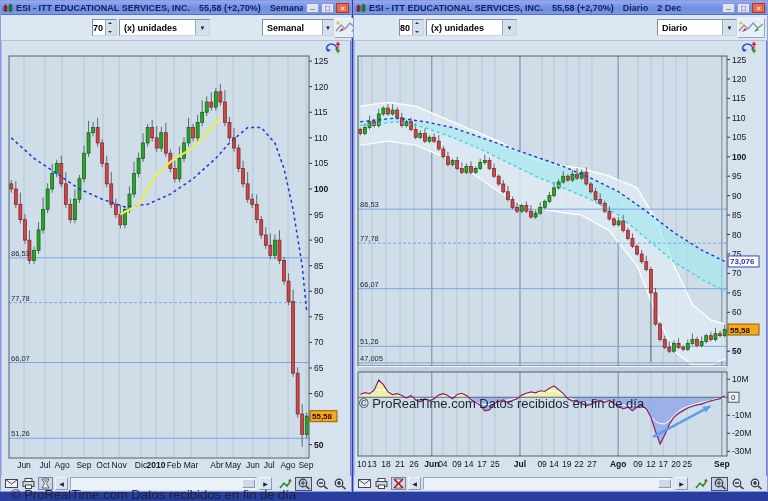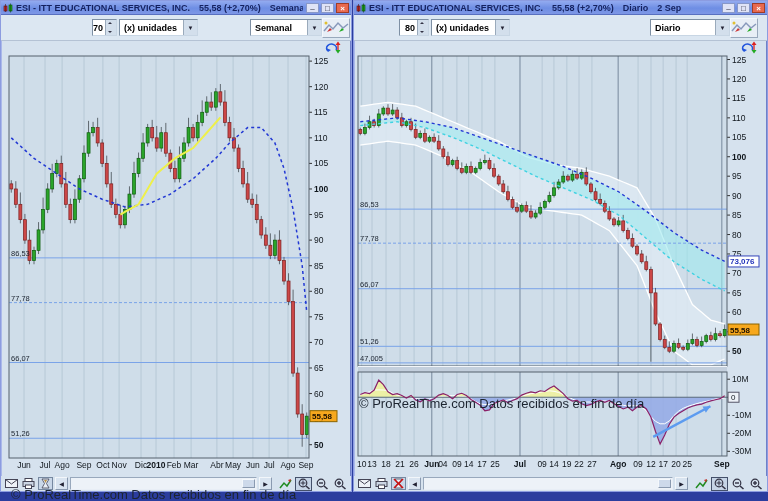--- a/index.html
+++ b/index.html
@@ -37,21 +37,21 @@
     font-size:9px;font-weight:bold;color:#000;}
   .spinner{width:55px;}
   .spin-val{flex:1;text-align:right;padding-right:2px;}
   .spin-btns{width:10px;height:100%;display:flex;flex-direction:column;border-left:1px solid #9aaabb;}
   .spin-btns span{flex:1;background:#d3dfec;position:relative;}
   .spin-btns span.up::after,.spin-btns span.dn::after{
     content:"";position:absolute;left:2px;top:2px;border:2.5px solid transparent;}
   .spin-btns span.up::after{border-bottom-color:#334;top:0px;}
   .spin-btns span.dn::after{border-top-color:#334;top:3px;}
   .combo{padding-left:4px;}
-  .combo .cval{padding-right:6px;white-space:nowrap;}
+  .combo .cval{padding-right:18px;white-space:nowrap;}
   .combo .arrow-btn{width:13px;height:100%;background:#d3dfec;border-left:1px solid #9aaabb;
     display:flex;align-items:center;justify-content:center;font-size:6px;color:#223;}
   .charttype-btn{
     width:32px;height:20px;background:#e8eef6;border:1px solid #98a8bc;
     border-top-color:#f4f8fc;border-left-color:#f4f8fc;display:flex;align-items:center;justify-content:center;padding:0;
   }
   .chartarea{position:absolute;top:40px;left:0;right:0;height:437px;}
   .chartarea svg{position:absolute;top:0;left:0;}
   svg text{font-family:"Liberation Sans",sans-serif;}
   .reset-icon{position:absolute;top:0;right:10px;width:18px;height:13px;}
@@ -431,21 +431,21 @@
           <rect x="1" y="3" width="3" height="5" fill="#cc3333" stroke="#501010" stroke-width="0.6"></rect>
           <rect x="6" y="2" width="3" height="6" fill="#22aa22" stroke="#0c4c0c" stroke-width="0.6"></rect>
           <line x1="2.5" y1="1" x2="2.5" y2="9" stroke="#501010" stroke-width="0.6"></line>
           <line x1="7.5" y1="0.5" x2="7.5" y2="9.5" stroke="#0c4c0c" stroke-width="0.6"></line>
         </svg>
     </span>
     <span class="title-text">
       <span>ESI - ITT EDUCATIONAL SERVICES, INC.</span>
       <span>55,58 (+2,70%)</span>
       <span>Diario</span>
-      <span>2 Sep</span>
+      <span>2 Dec</span>
     </span>
     <span class="tb-controls">
       <span class="wbtn">–</span>
       <span class="wbtn">□</span>
       <span class="wbtn close">×</span>
     </span>
   </div>
 
   <div class="toolbar">
     <span class="fld spinner" style="margin-left:40px">

